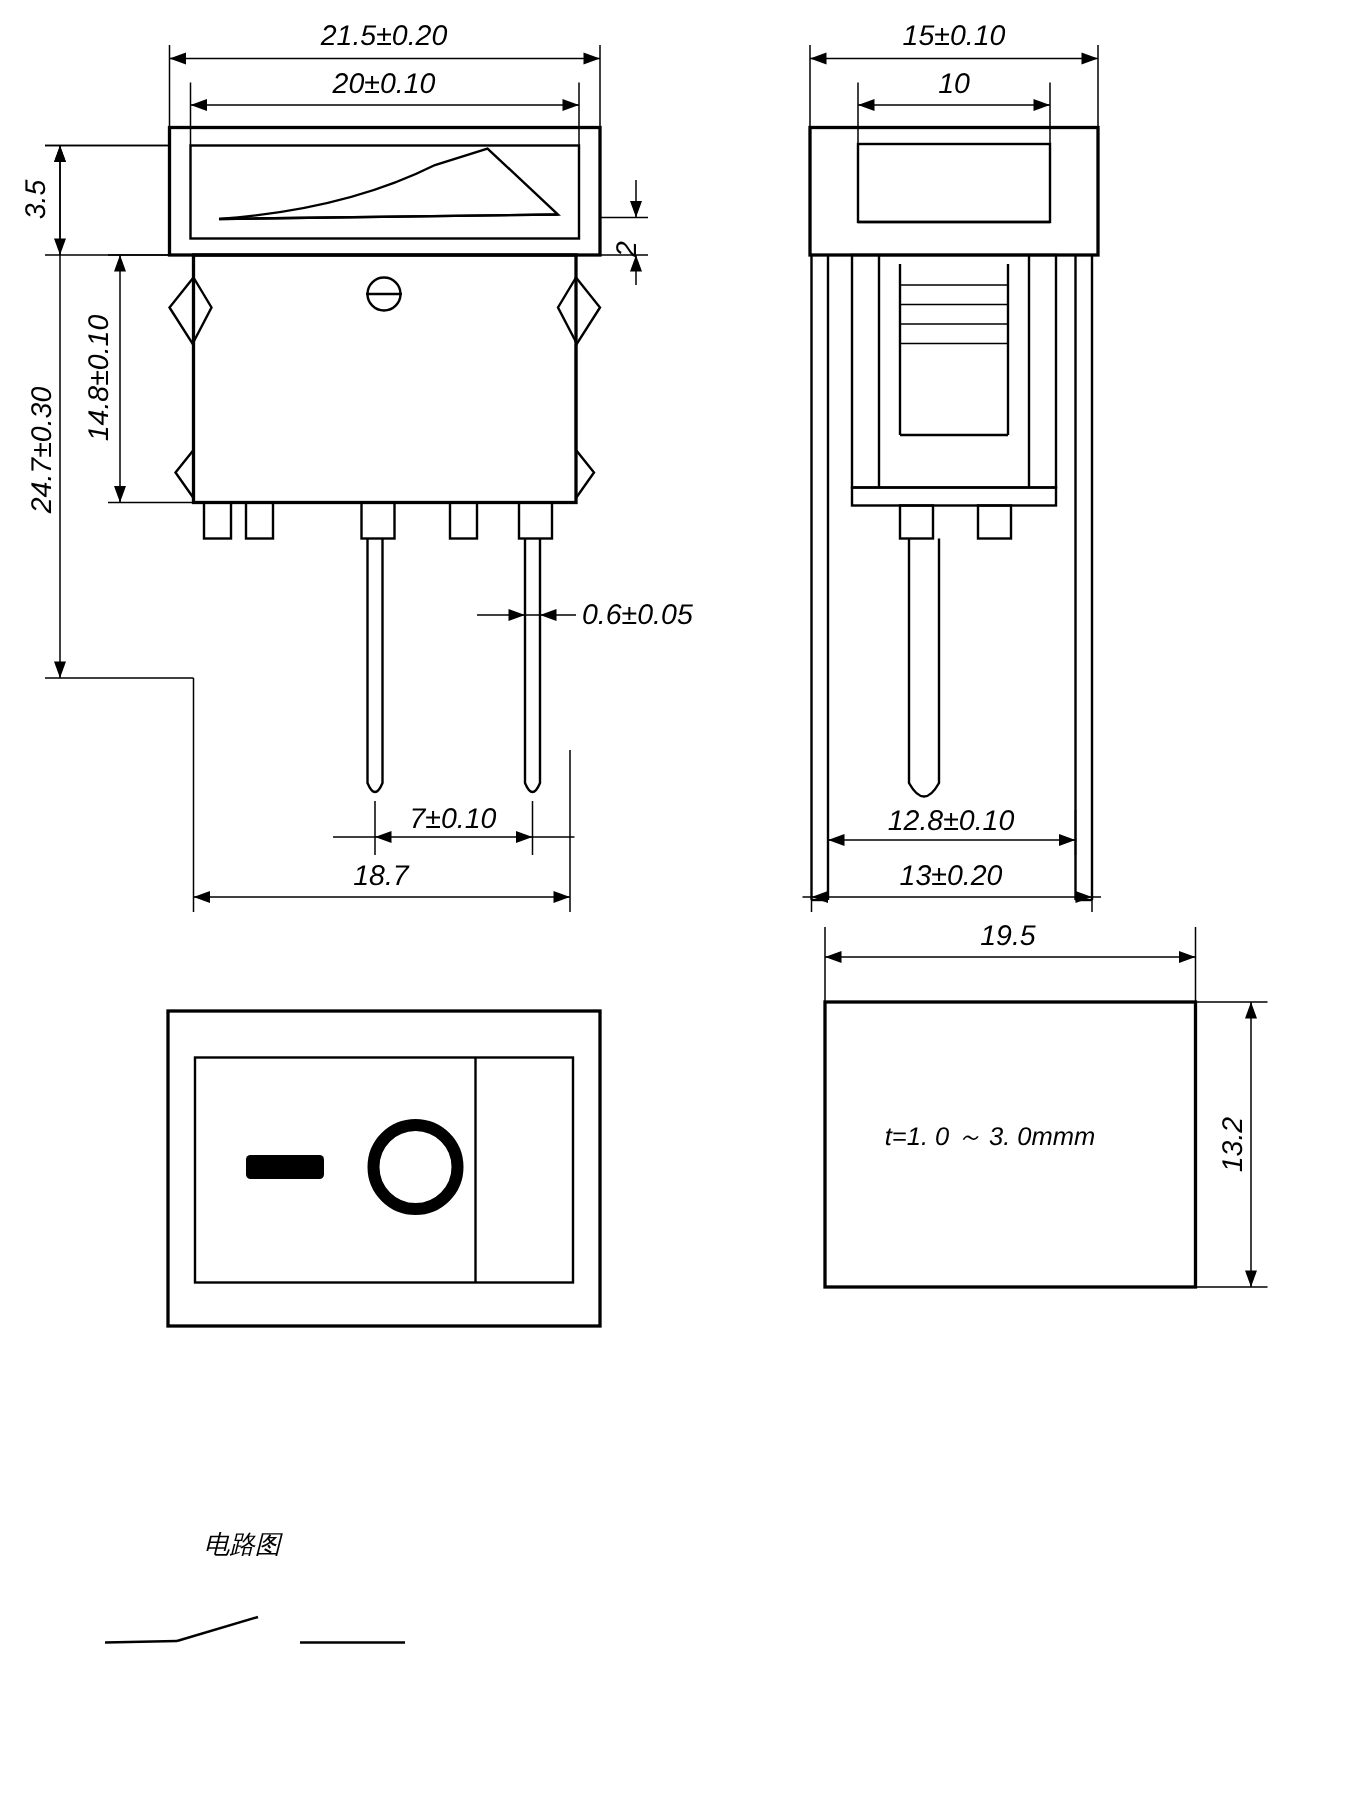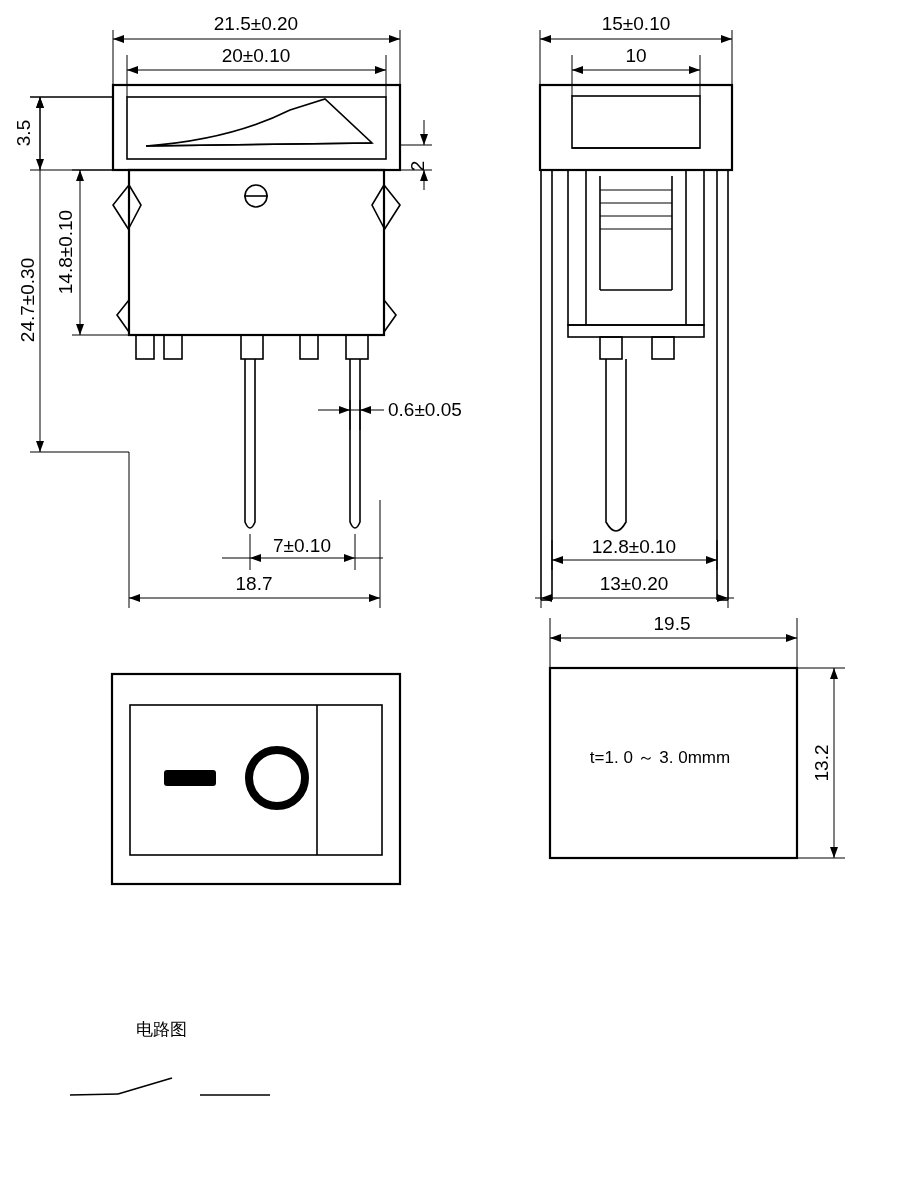--- a/index.html
+++ b/index.html
@@ -11,20 +11,21 @@
     width: 910px;
     height: 1200px;
     font-family: "Liberation Sans", sans-serif;
     color: #000000;
     overflow: hidden;
   }
   #sheet {
     position: relative;
     width: 910px;
     height: 1024px;
+    font-style: italic;
   }
   svg.drawing {
     position: absolute;
     left: 0;
     top: 0;
     width: 910px;
     height: 1200px;
   }
   text {
     font-family: "Liberation Sans", sans-serif;

